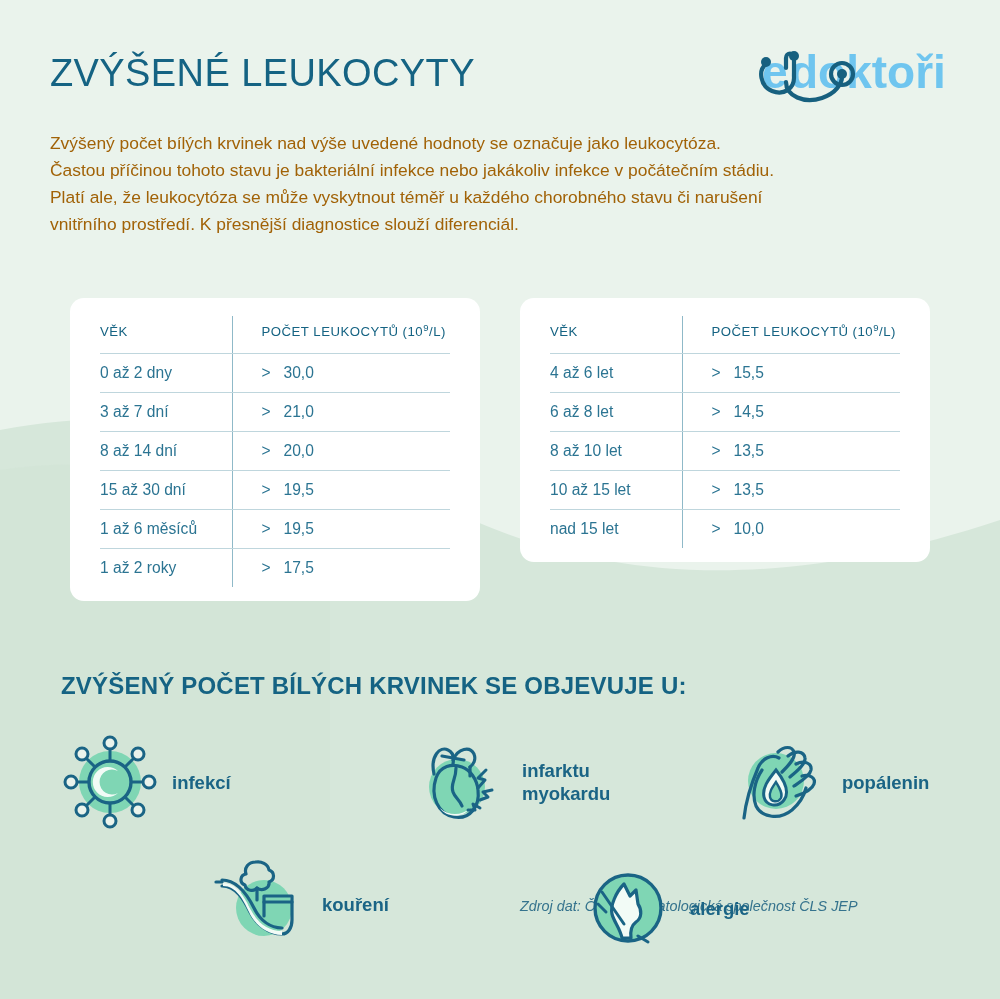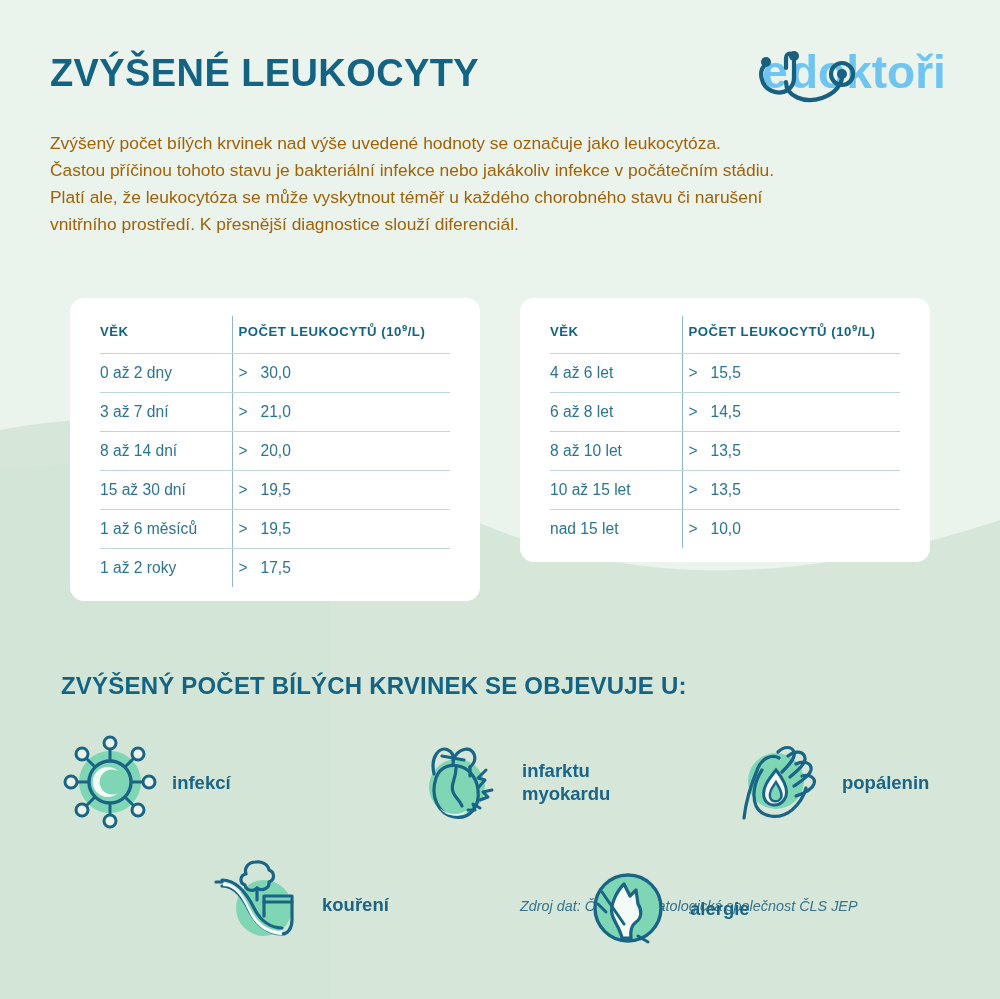--- a/index.html
+++ b/index.html
@@ -28,21 +28,21 @@
   .header {
     position: absolute;
     top: 38px; left: 50px; right: 50px;
     height: 70px;
     display: flex;
     align-items: center;
     justify-content: space-between;
   }
   .title {
     font-size: 38px;
-    font-weight: bold;
+    font-weight: normal;
     letter-spacing: 0.4px;
     color: #156383;
     line-height: 1;
   }
   .logo { width: 200px; height: 62px; position: relative; }
   .logo svg { display: block; width: 200px; height: 62px; }
 
   
   .intro {
     position: absolute;
@@ -64,41 +64,41 @@
     padding: 18px 30px 14px 30px;
   }
   .card-left  { left: 70px;  width: 410px; }
   .card-right { left: 520px; width: 410px; }
 
   table { width: 100%; border-collapse: collapse; }
 
   th {
     text-align: left;
     font-size: 13.2px;
-    font-weight: bold;
+    font-weight: normal;
     letter-spacing: 0.5px;
     color: #156383;
     padding: 6px 0 14px 0;
     border-bottom: 1px solid #bfd6dd;
     vertical-align: bottom;
     white-space: nowrap;
   }
   td {
     font-size: 15.6px;
     color: #2b7492;
     padding: 10px 0 10px 0;
     border-bottom: 1px solid #bfd6dd;
     white-space: nowrap;
   }
   tr:last-child td { border-bottom: none; }
 
   th.col-age, td.col-age { width: 132px; padding-right: 10px; }
   th.col-val, td.col-val {
     border-left: 1px solid #8fb9c8;
-    padding-left: 6px;
+    padding-left: 29px;
   }
   th.col-val { border-left: 1px solid #8fb9c8; }
 
   .gt { display: inline-block; width: 22px; }
 
   sup { font-size: 9.5px; vertical-align: super; }
 
   .source {
     position: absolute;
     left: 520px;

